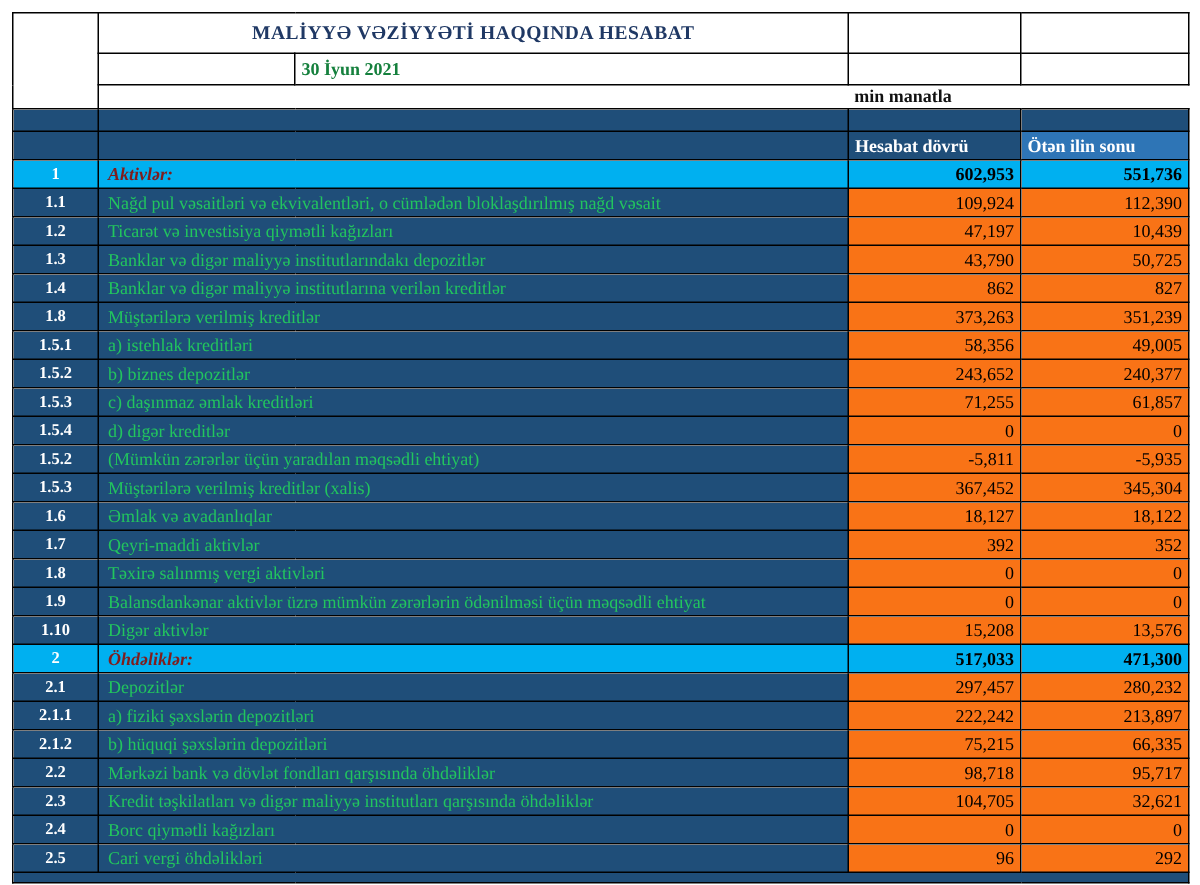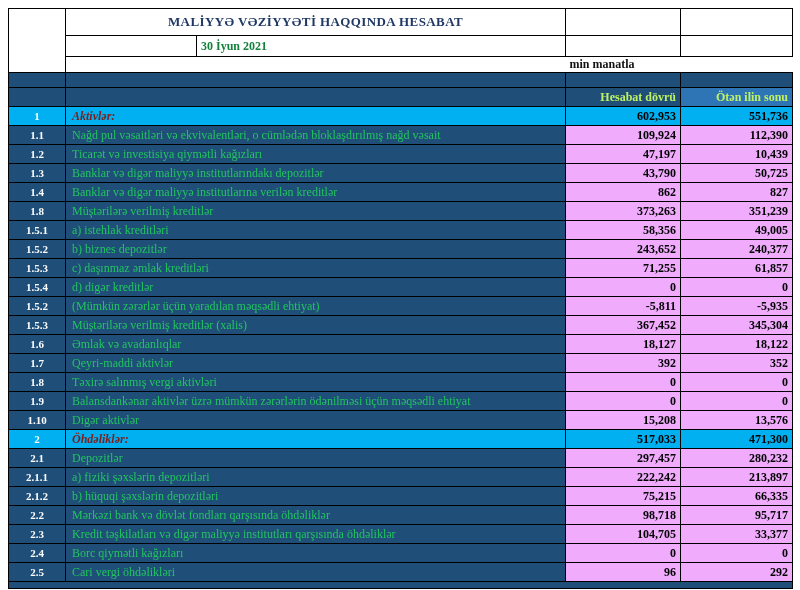--- a/index.html
+++ b/index.html
@@ -56,23 +56,23 @@
     background: var(--navy, #1F4E79);
     height: 15px;
     border: 1px solid var(--border, #000);
   }
   tr.colhead-row td {
     height: 19px;
     border: 1px solid var(--border, #000);
     background: var(--navy, #1F4E79);
   }
   td.colhead {
-    color: #bef264;
+    color: #ffffff;
     font-weight: bold;
-    text-align: right;
+    text-align: left;
     font-size: 12px;
   }
   td.colhead.prev { background: var(--medblue, #2E75B6); }
 
   
   tbody.data tr { height: 19px; }
   tbody.data td { border: 1px solid var(--border, #000); }
   tbody.data td.no {
     background: var(--navy, #1F4E79);
     color: #fff;
@@ -80,25 +80,24 @@
     text-align: center;
     font-size: 11px;
   }
   tbody.data td.label {
     background: var(--navy, #1F4E79);
     color: #22c55e;
     font-size: 12px;
     padding-left: 6px;
   }
   tbody.data td.val {
-    background: #f0abfc;
+    background: #f97316;
     color: #000;
     text-align: right;
     font-size: 12px;
-    font-weight: bold;
   }
   tbody.data tr.hl td.no { background: var(--cyan, #00B0F0); color: #fff; }
   tbody.data tr.hl td.label { background: var(--cyan, #00B0F0); color: #7f1d1d; font-weight: bold; font-style: italic; }
   tbody.data tr.hl td.val { background: var(--cyan, #00B0F0); color: #000000; font-weight: bold; }
 
   tr.footer-row td {
     background: var(--navy, #1F4E79);
     height: 7px;
     border: 1px solid var(--border, #000);
     padding: 0;
@@ -276,21 +275,21 @@
         <tr>
           <td class="no">2.2</td>
           <td class="label" colspan="2">Mərkəzi bank və dövlət fondları qarşısında öhdəliklər</td>
           <td class="val">98,718</td>
           <td class="val">95,717</td>
         </tr>
         <tr>
           <td class="no">2.3</td>
           <td class="label" colspan="2">Kredit təşkilatları və digər maliyyə institutları qarşısında öhdəliklər</td>
           <td class="val">104,705</td>
-          <td class="val">33,377</td>
+          <td class="val">32,621</td>
         </tr>
         <tr>
           <td class="no">2.4</td>
           <td class="label" colspan="2">Borc qiymətli kağızları</td>
           <td class="val">0</td>
           <td class="val">0</td>
         </tr>
         <tr>
           <td class="no">2.5</td>
           <td class="label" colspan="2">Cari vergi öhdəlikləri</td>

